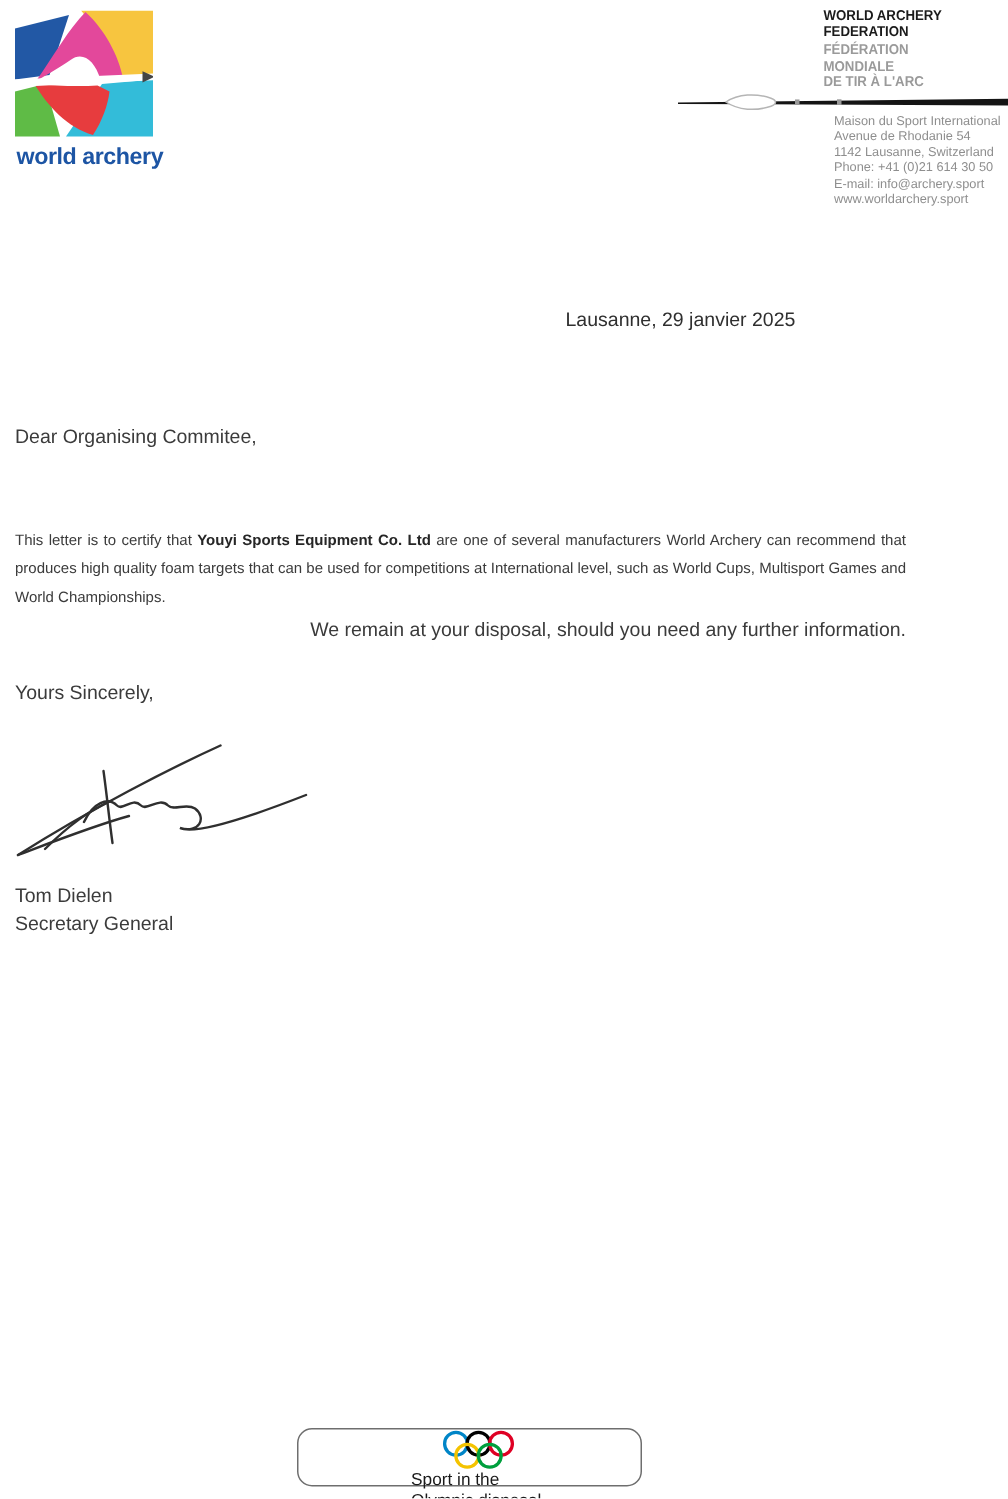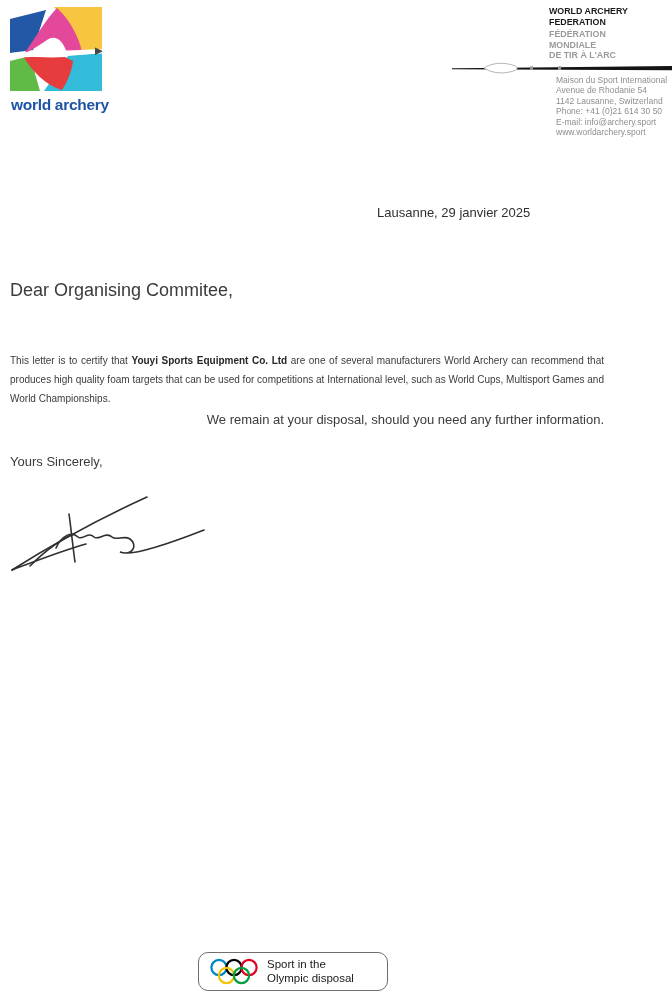--- a/index.html
+++ b/index.html
@@ -36,21 +36,21 @@
     position: absolute; left: 556px; top: 75px;
     font-size: 8.5px; color: #8e8e8e; line-height: 10.4px; white-space: nowrap;
   }
   
   .dateline {
     position: absolute; left: 333px; top: 205px;
     font-size: 13px; color: #2f2f2f; margin-left: 44px;
   }
   .salutation {
     position: absolute; left: 10px; top: 281px;
-    font-size: 18px; color: #3b3b3b; line-height: 19px;
+    font-size: 13px; color: #3b3b3b; line-height: 19px;
   }
   .para1 {
     position: absolute; left: 10px; top: 319px; width: 594px;
     font-size: 10px; color: #3b3b3b; line-height: 19px;
     text-align: justify;
     margin-top: 32px;
   }
   .para1 b { color: #262626; }
   .para2 {
     position: absolute; left: 10px; top: 410px; width: 594px;
@@ -61,25 +61,26 @@
     font-size: 13px; color: #3b3b3b; line-height: 19px;
   }
   .signature { position: absolute; left: 6px; top: 486px; }
   .sig-block {
     position: absolute; left: 10px; top: 587px;
     font-size: 13px; color: #3b3b3b; line-height: 19px;
   }
   
   .footer-badge {
     position: absolute; left: 198px; top: 952px;
-    width: 190px; height: 39px;
+    width: 230px; height: 39px;
     border: 1.5px solid #6e6e6e; border-radius: 10px;
     box-sizing: border-box;
     display: flex; align-items: center;
     background: #ffffff;
+    flex-direction: column;
   }
   .rings { margin-left: 11px; flex: 0 0 auto; }
   .badge-text {
     margin-left: 9px;
     font-size: 11.5px; color: #1a1a1a; line-height: 13.5px;
   }
 </style>
 </head>
 <body>
 
@@ -138,20 +139,24 @@
   <div class="closing">Yours Sincerely,</div>
 
   <svg class="signature" width="210" height="92" viewBox="0 0 210 92" xmlns="http://www.w3.org/2000/svg" fill="none" stroke="#2f2f2f" stroke-width="1.6" stroke-linecap="round">
     <path d="M6,84 C55,53 108,26 141,11"></path>
     <path d="M6,84 C35,73 58,64 80,58"></path>
     <path d="M24,80 C40,64 56,53 68,48"></path>
     <path d="M63,28 C65,42 67,62 69,76"></path>
     <path d="M50,62 C56,49 66,45 72,51 C76,55 82,45 88,51 C92,55 100,45 106,51 C110,55 118,49 124,53 C132,59 127,70 114,66 C122,70 152,62 198,44"></path>
   </svg>
 
+  <div class="sig-block">
+    <div>Tom Dielen</div>
+    <div>Secretary General</div>
+  </div>
 
   <div class="footer-badge">
     <svg class="rings" width="48" height="28" viewBox="0 0 48 28" xmlns="http://www.w3.org/2000/svg" fill="none" stroke-width="2.2">
       <circle cx="9" cy="9.5" r="7.6" stroke="#0085C7"></circle>
       <circle cx="24" cy="9.5" r="7.6" stroke="#000000"></circle>
       <circle cx="39" cy="9.5" r="7.6" stroke="#DF0024"></circle>
       <circle cx="16.5" cy="17.5" r="7.6" stroke="#F4C300"></circle>
       <circle cx="31.5" cy="17.5" r="7.6" stroke="#009F3D"></circle>
     </svg>
     <div class="badge-text">

